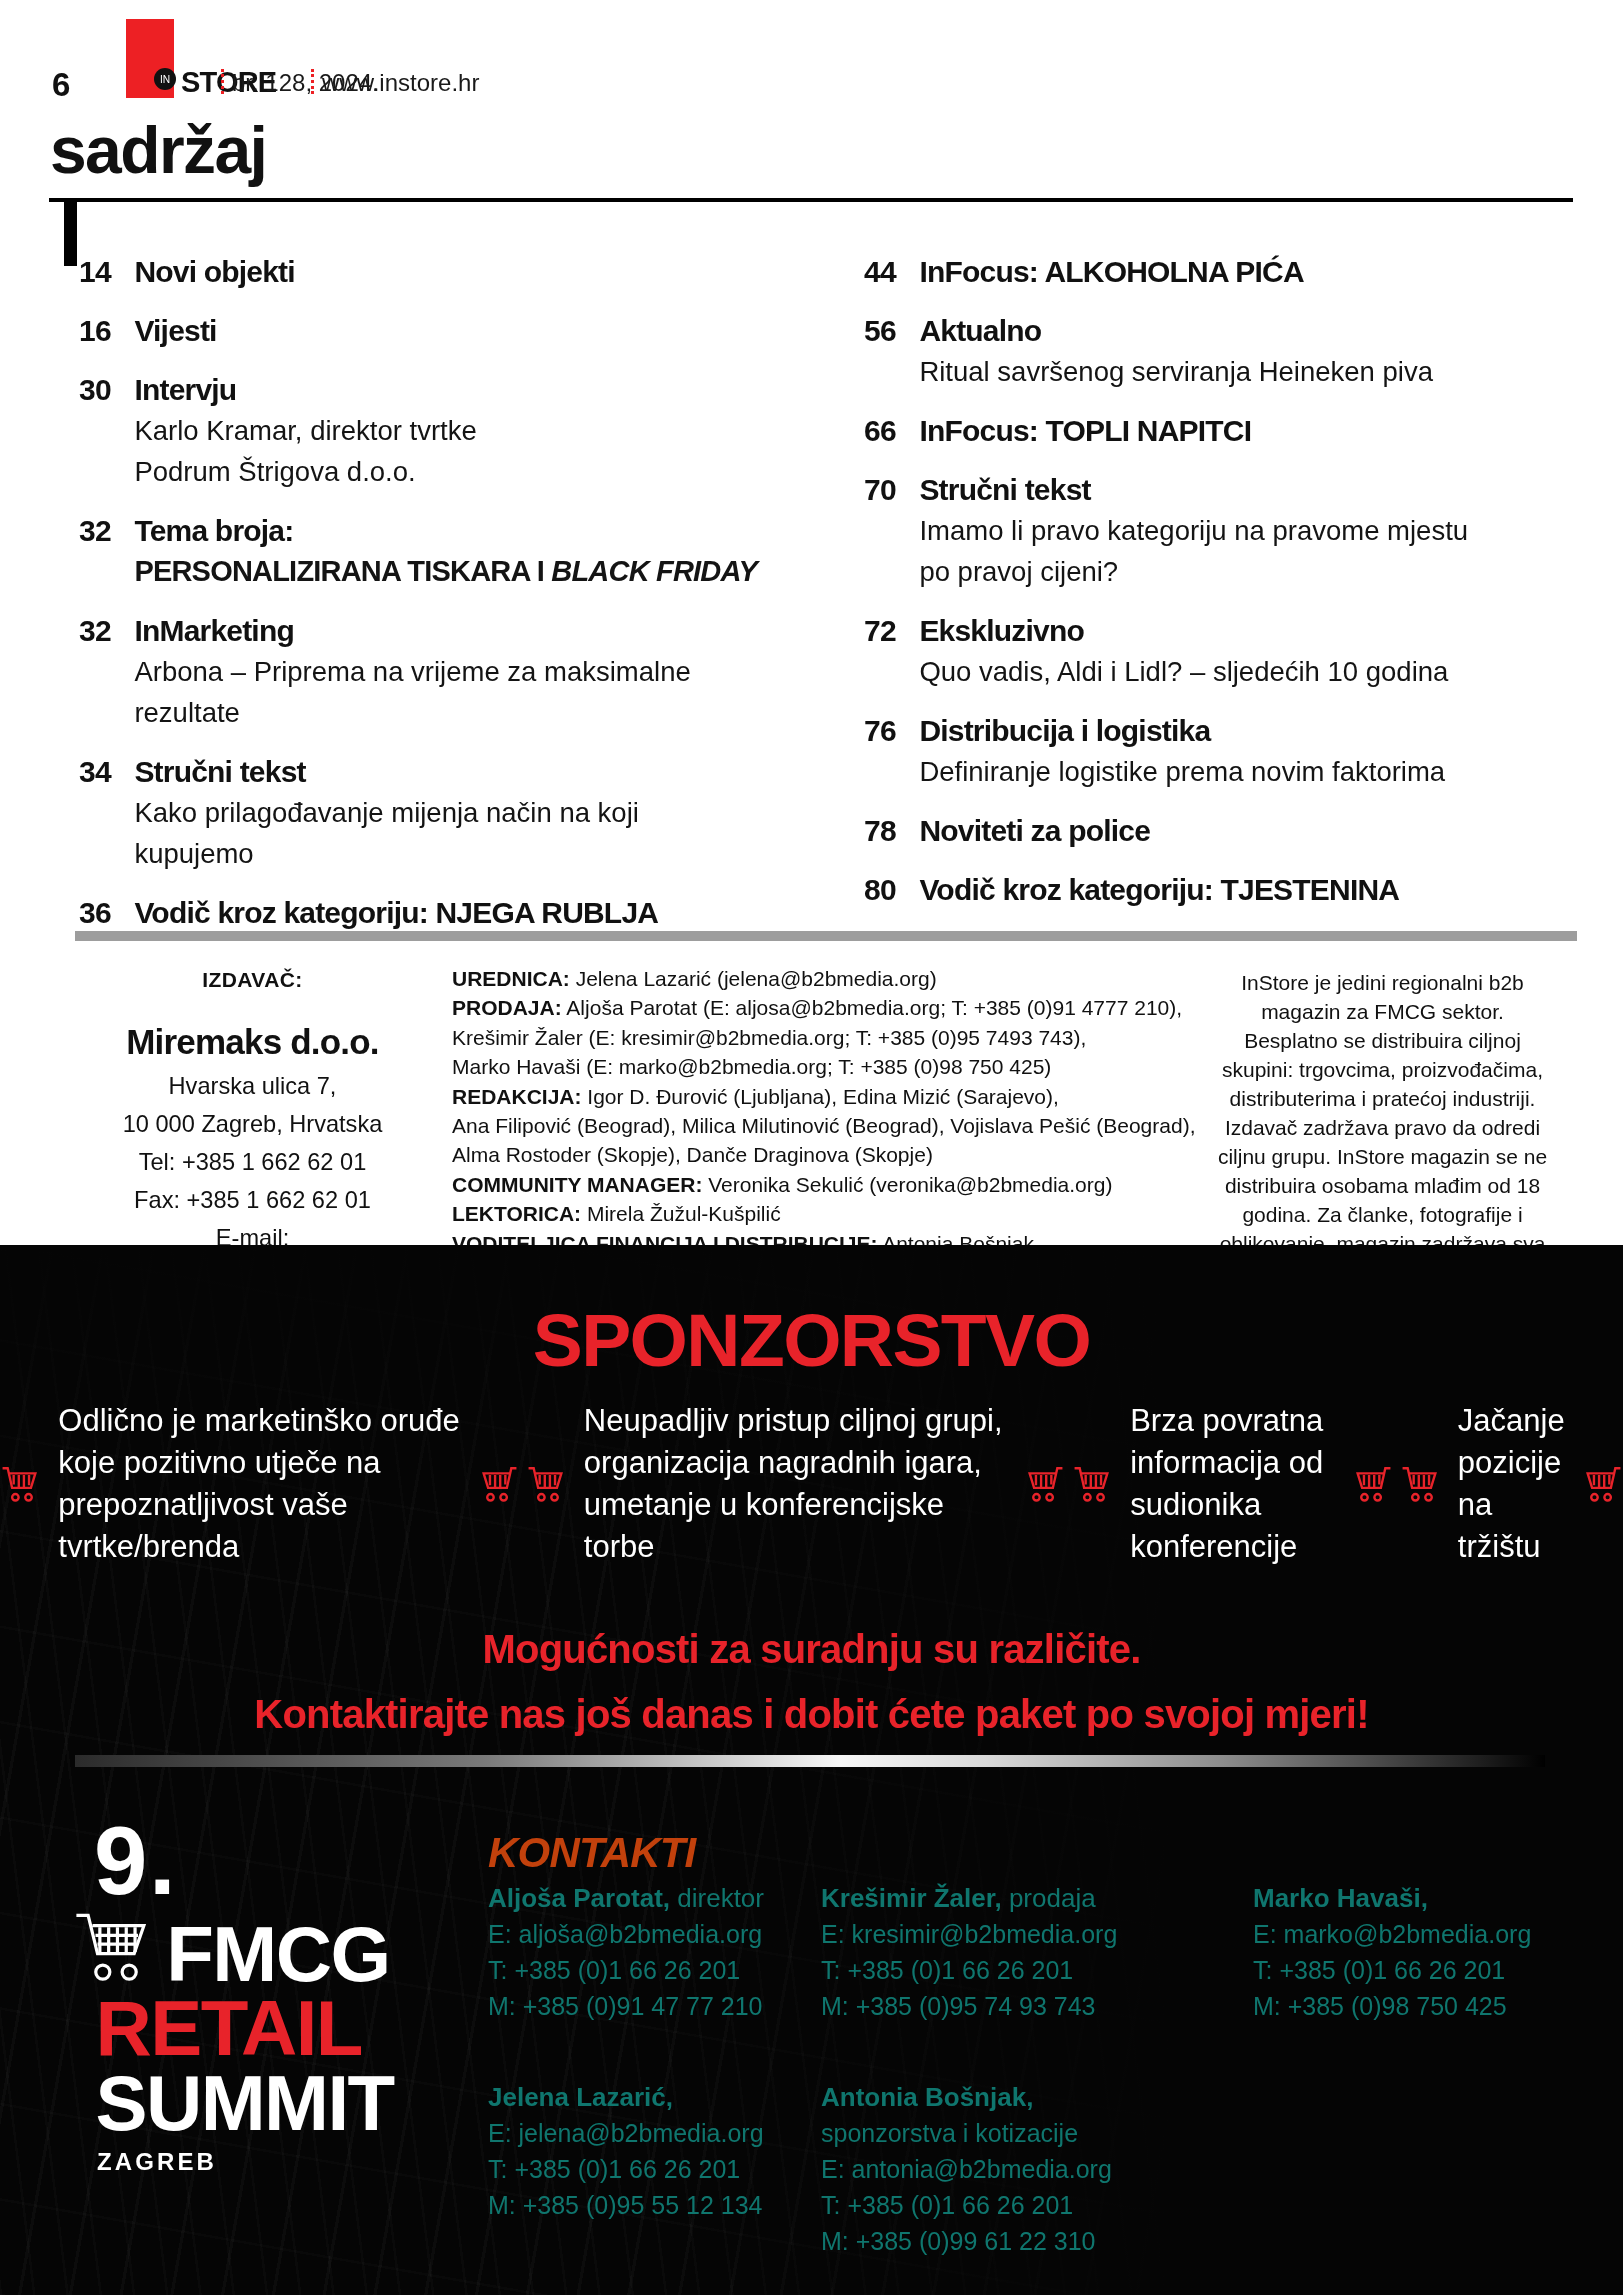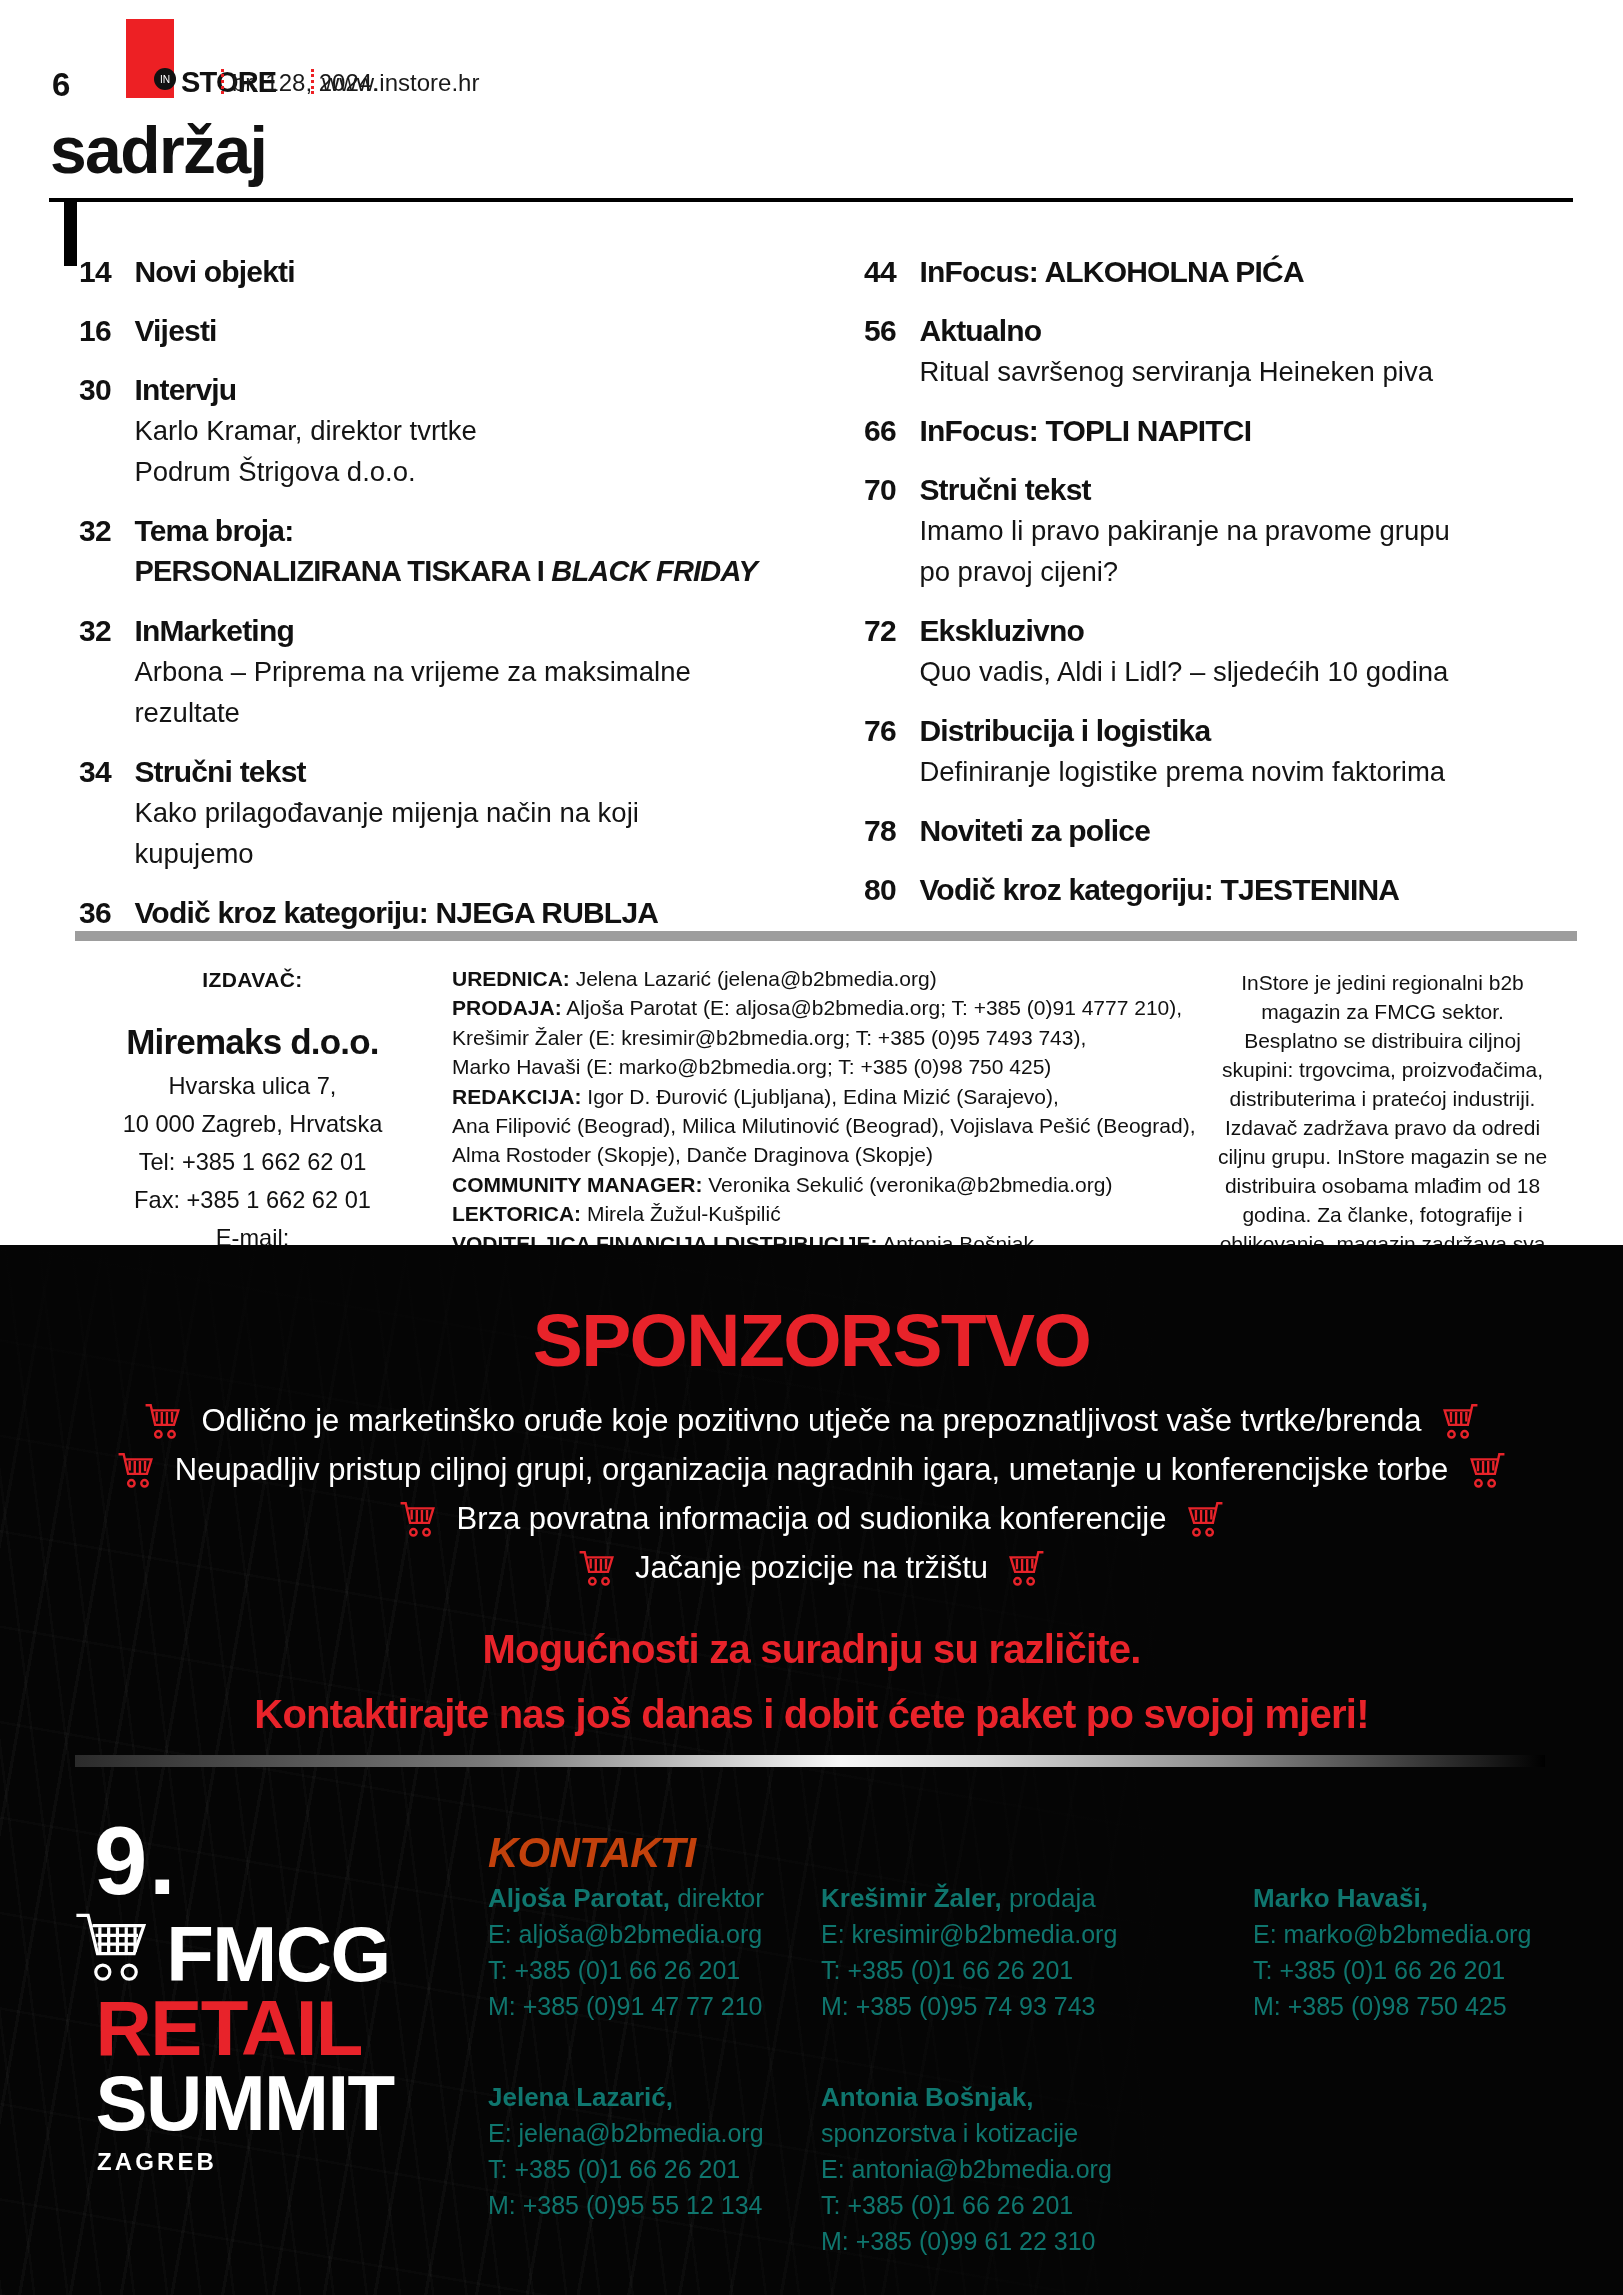--- a/index.html
+++ b/index.html
@@ -50,21 +50,21 @@
   .texture{position:absolute;left:0;top:0;width:72%;height:100%;opacity:.6;
      background:
        repeating-linear-gradient(100deg, rgba(255,255,255,0.05) 0 3.1px, transparent 3.1px 50px),
        repeating-linear-gradient(83deg, rgba(255,255,255,0.04) 0 2.4px, transparent 2.4px 33px),
        repeating-linear-gradient(10deg, rgba(255,255,255,0.03) 0 2.4px, transparent 2.4px 94px);}
   .texture-fade{position:absolute;left:0;top:0;width:72%;height:100%;
      background:linear-gradient(to right, rgba(5,5,5,0) 55%, #050505 100%),
                 linear-gradient(to bottom, #050505 0%, rgba(5,5,5,0) 30%);}
   .sp-title{position:absolute;left:0;top:52px;width:100%;text-align:center;
      font-size:75px;font-weight:900;letter-spacing:-1.6px;color:#e8232a;}
-  .bullets{position:absolute;left:0;top:155px;width:100%;display:flex;flex-direction:column;align-items:center;gap:7px;}
+  .bullets{position:absolute;left:0;top:155px;width:100%;display:flex;align-items:center;gap:7px;}
   .brow{display:flex;align-items:center;gap:17.3px;color:#fff;font-size:31px;font-weight:400;line-height:42px;}
   .cart{width:41px;height:41px;flex:0 0 auto;}
   .cart svg{width:100%;height:100%;}
   .cart.mir{transform:scaleX(-1);}
   .cta{position:absolute;left:0;top:382px;width:100%;text-align:center;color:#e8232a;font-weight:800;}
   .cta .l1{font-size:40px;letter-spacing:-0.8px;}
   .cta .l2{font-size:40px;letter-spacing:-0.8px;margin-top:19.6px;}
   .shinebar{position:absolute;left:75px;top:510px;width:1470px;height:11.8px;
      background:linear-gradient(to right,#2b2b2b 0%,#7a7a7a 28%,#f7f7f7 52%,#d9d9d9 62%,#8d8d8d 78%,#1c1c1c 96%,#000 100%);}
 
@@ -153,21 +153,21 @@
       <span class="tt">Aktualno</span>
       <span class="sub">Ritual savršenog serviranja Heineken piva</span>
     </div>
     <div class="entry">
       <span class="num">66</span>
       <span class="tt">InFocus: TOPLI NAPITCI</span>
     </div>
     <div class="entry">
       <span class="num">70</span>
       <span class="tt">Stručni tekst</span>
-      <span class="sub">Imamo li pravo pakiranje na pravome grupu
+      <span class="sub">Imamo li pravo kategoriju na pravome mjestu
 po pravoj cijeni?</span>
     </div>
     <div class="entry">
       <span class="num">72</span>
       <span class="tt">Ekskluzivno</span>
       <span class="sub">Quo vadis, Aldi i Lidl? – sljedećih 10 godina</span>
     </div>
     <div class="entry">
       <span class="num">76</span>
       <span class="tt">Distribucija i logistika</span>

